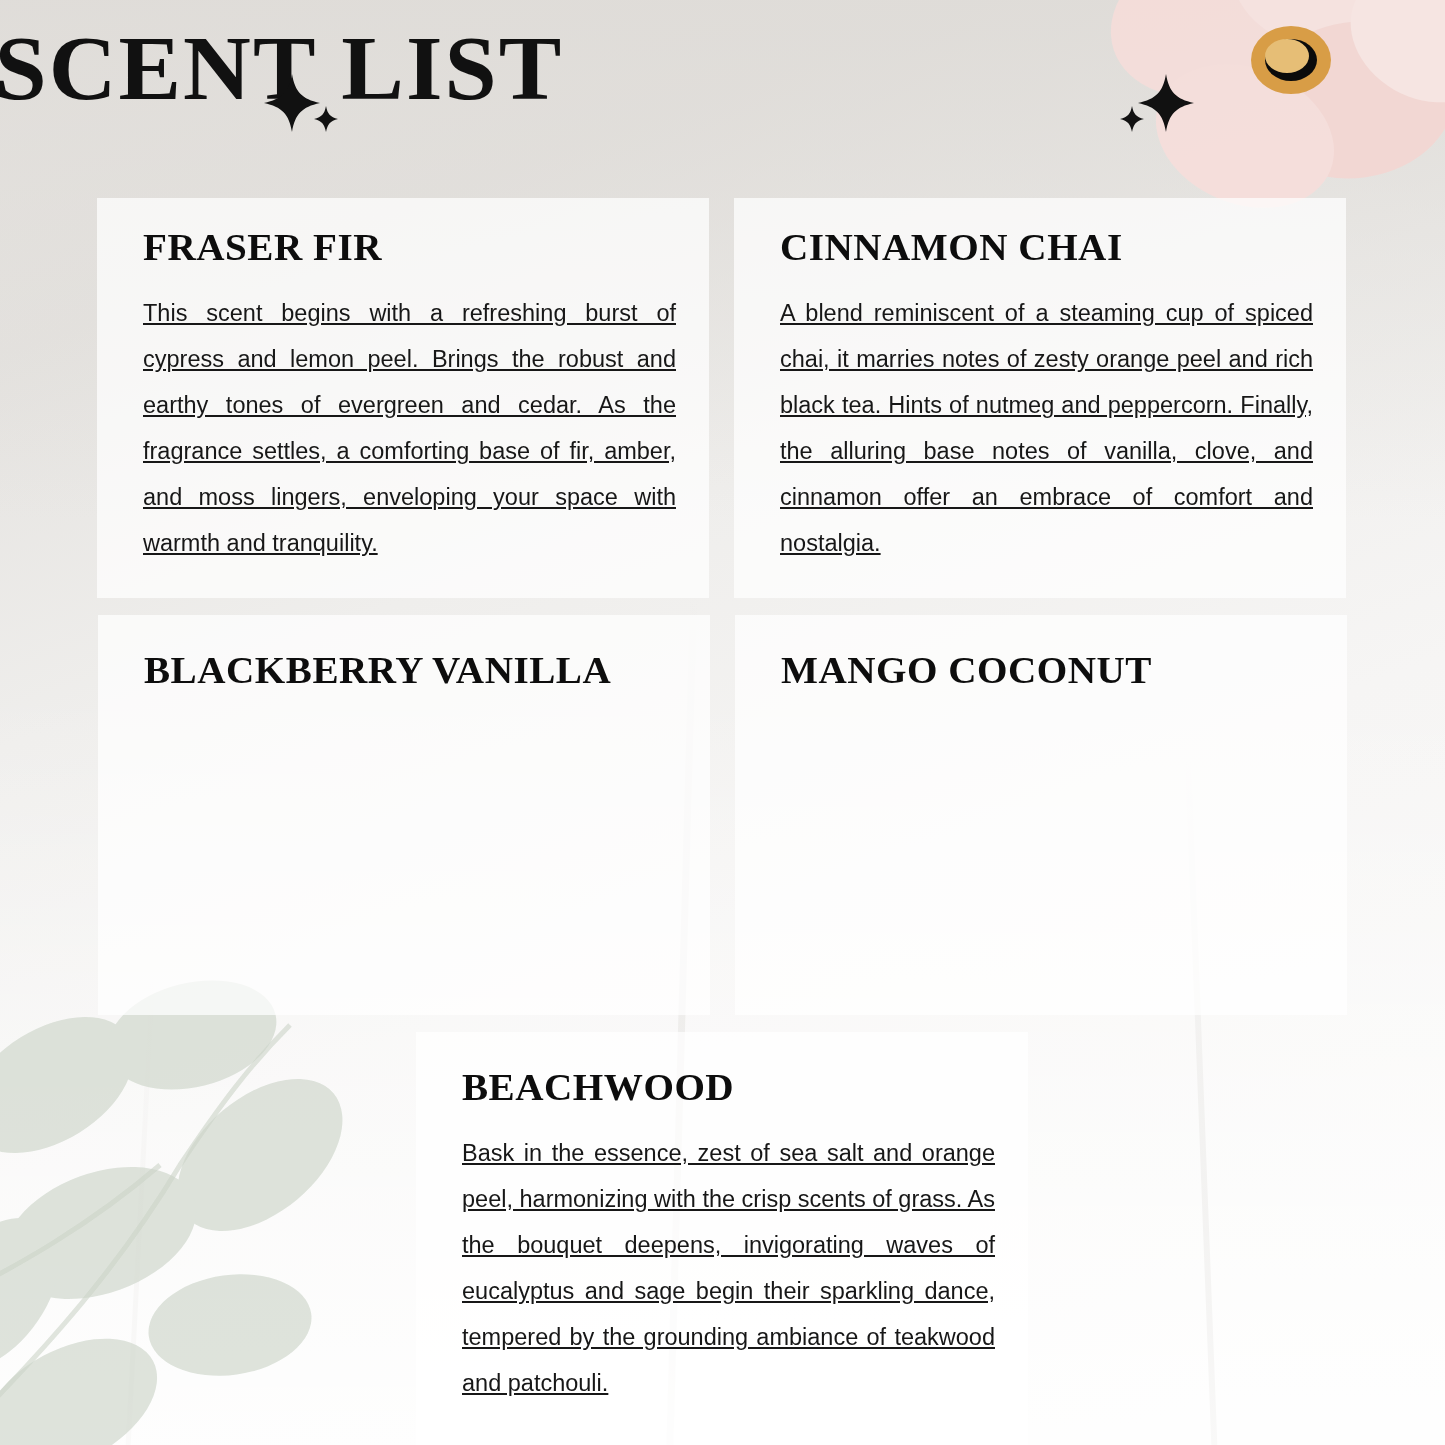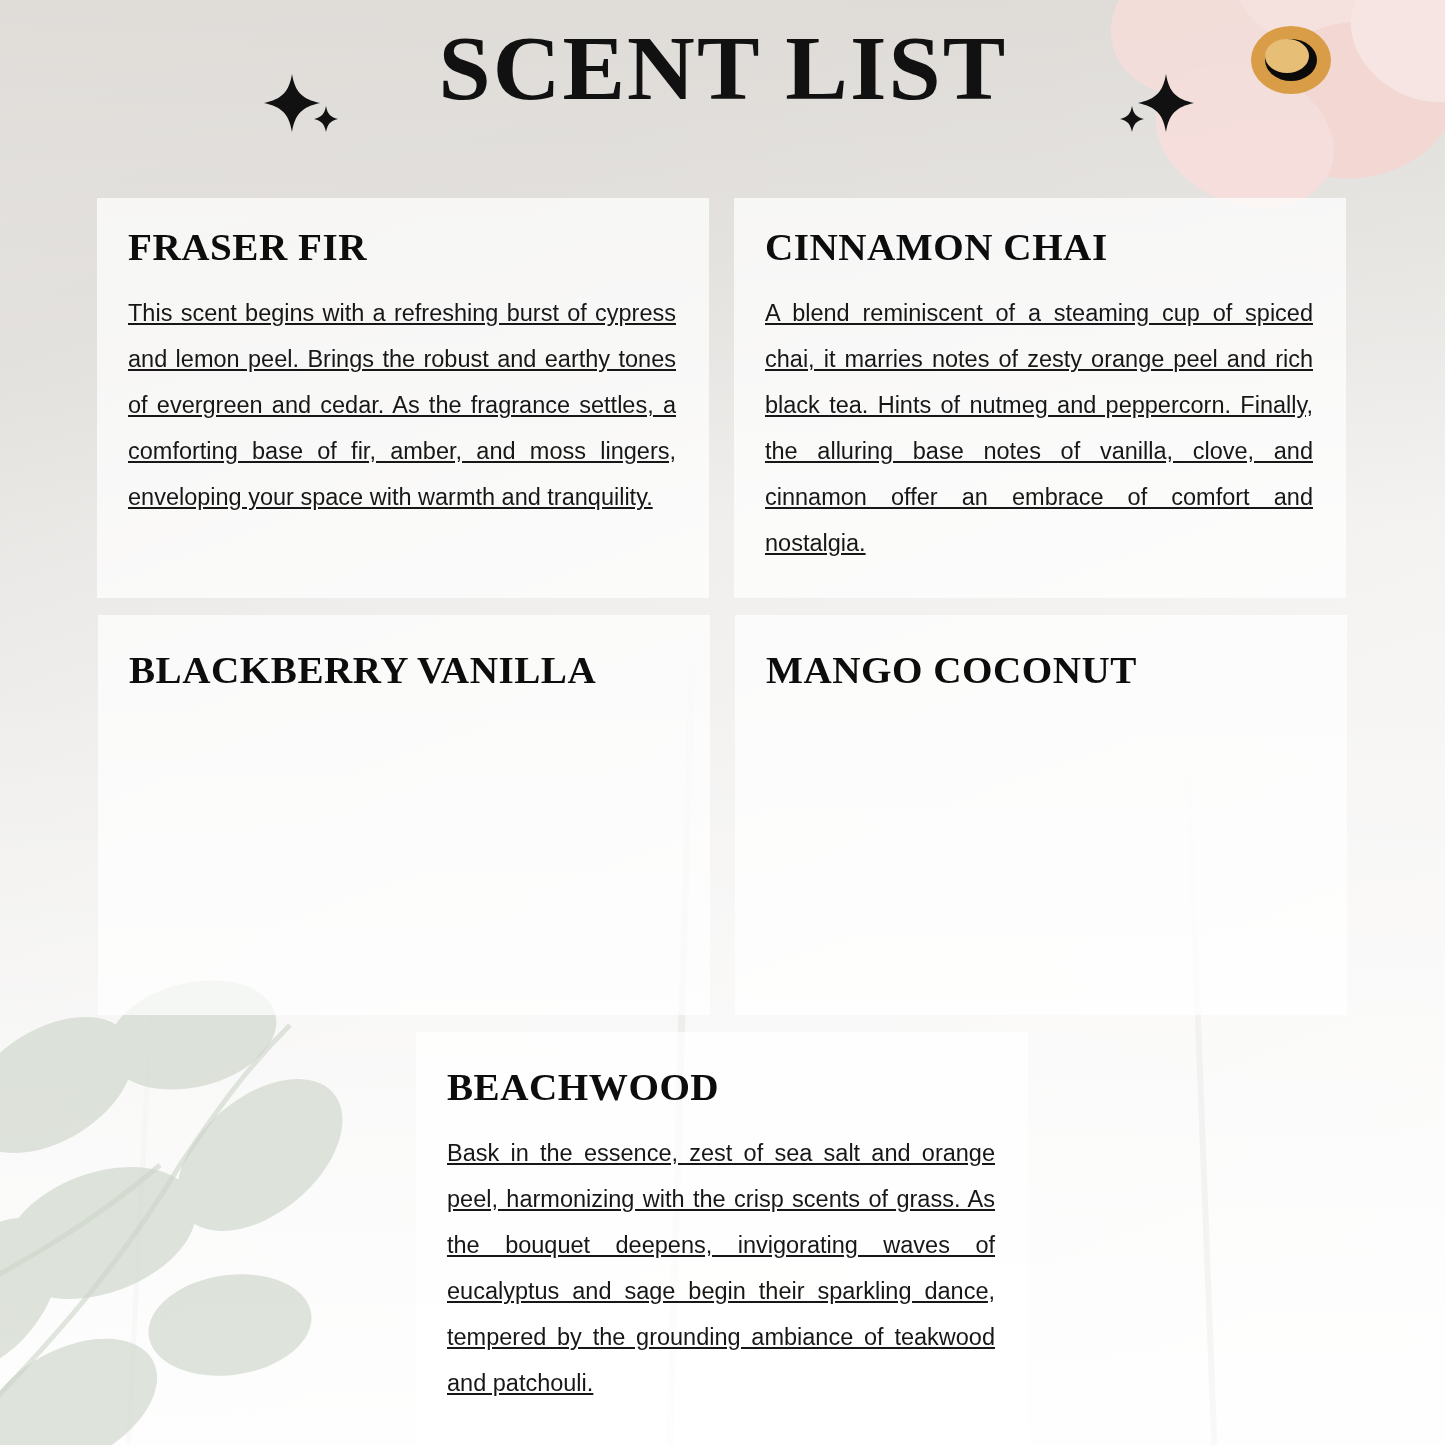--- a/index.html
+++ b/index.html
@@ -76,21 +76,21 @@
     height: 520px;
     pointer-events: none;
     opacity: .85;
   }
 
   
   .header {
     position: absolute;
     left: 0; top: 22px;
     width: 100%;
-    text-align: center;
+    text-align: left;
   }
   .title {
     font-family: "Liberation Serif", serif;
     font-weight: 700;
     font-size: 92px;
     letter-spacing: 2px;
     color: #111111;
     line-height: 1;
     margin: 0;
     display: inline-block;
@@ -110,21 +110,21 @@
     top: 198px;
     width: 1250px;
   }
   .row {
     display: flex;
     gap: 25px;
     align-items: flex-start;
   }
   .card {
     background: rgba(255,255,255,0.72);
-    padding: 30px 33px 34px 31px;
+    padding: 30px 33px 34px 46px;
     box-sizing: border-box;
   }
   .card.col {
     width: 612px;
   }
   .card-title {
     font-family: "Liberation Serif", serif;
     font-weight: 700;
     font-size: 38px;
     letter-spacing: 0.5px;

